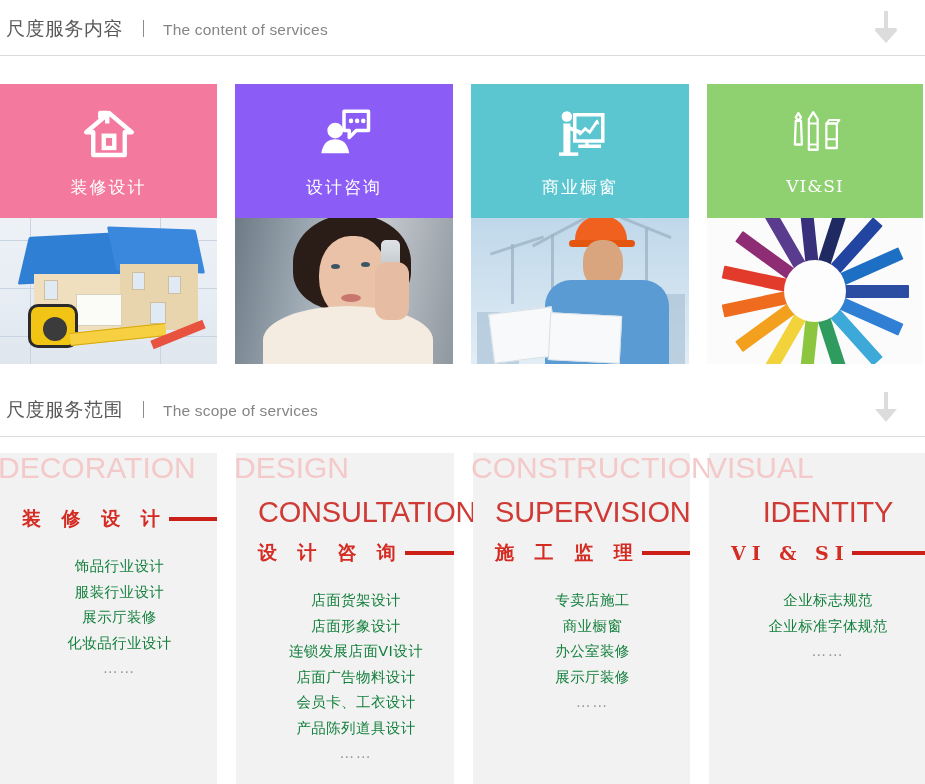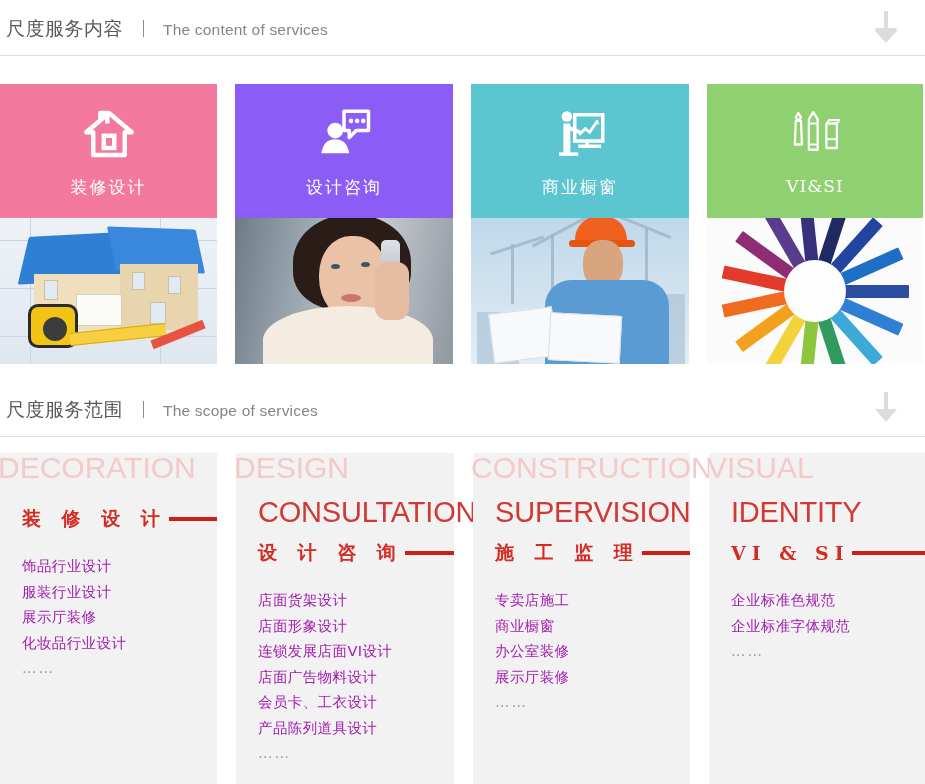--- a/index.html
+++ b/index.html
@@ -212,21 +212,21 @@
   }
   .ph4 .hole {
     position: absolute; left: 50%; top: 50%;
     width: 62px; height: 62px; margin: -31px 0 0 -31px;
     border-radius: 50%; background: #fdfdfd;
   }
 
   
   .scope {
     position: absolute; left: 0; top: 453px;
-    width: 925px; display: flex;
+    width: 925px; display: flex; text-align: center;
   }
   .scol {
     position: relative; width: 217px; margin-right: 19px;
     background: #f2f2f2; padding: 42px 0 18px 0;
     min-height: 295px;
   }
   .scol:nth-child(2) { width: 218px; }
   .scol:nth-child(3) { width: 217px; }
   .scol:last-child { width: 216px; margin-right: 0; }
 
@@ -255,21 +255,21 @@
     letter-spacing: 6px;
   }
   .cn-rule {
     height: 4px; background: #cc1f17; flex: 1 1 auto;
     margin-left: 2px; margin-right: 0;
   }
   .items {
     margin: 22px 0 0 22px; list-style: none;
   }
   .items li {
-    font-size: 14.5px; color: #a21caf; line-height: 25.5px;
+    font-size: 14.5px; color: #15803d; line-height: 25.5px;
     letter-spacing: 0.4px;
     font-family: "DejaVu Sans", "Liberation Sans", sans-serif;
   }
   .items li.dots { color: #9b9b9b; letter-spacing: 2px; }
 </style>
 </head>
 <body>
 
 <div class="page">
 
@@ -482,20 +482,20 @@
     </div>
 
     <div class="scol">
       <div class="wm">VISUAL</div>
       <div class="en-title">IDENTITY</div>
       <div class="cn-title-row">
         <span class="cn-title latin">VI &amp; SI</span>
         <span class="cn-rule"></span>
       </div>
       <ul class="items">
-        <li>企业标准色规范</li>
+        <li>企业标志规范</li>
         <li>企业标准字体规范</li>
         <li class="dots">……</li>
       </ul>
     </div>
   </div>
 
 </div>
 
 </body></html>

